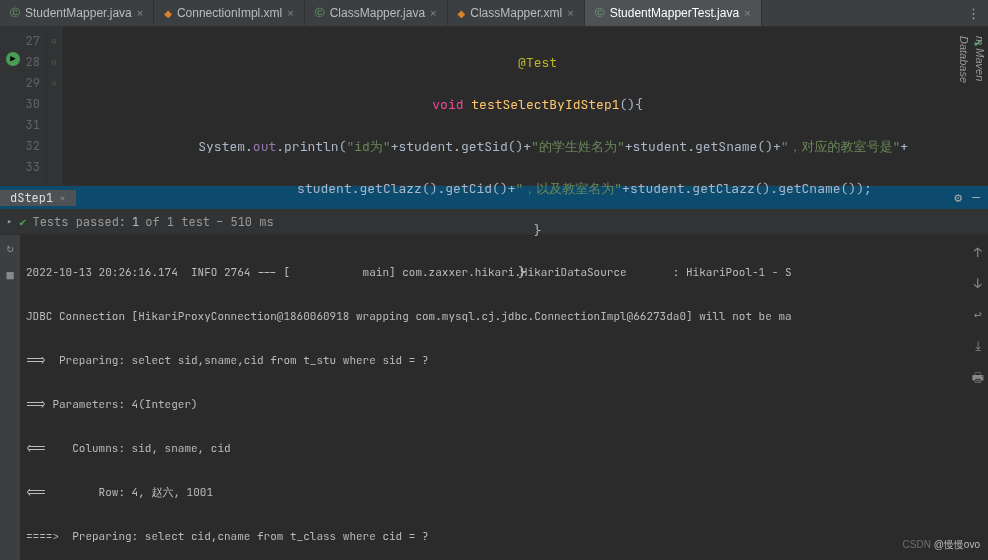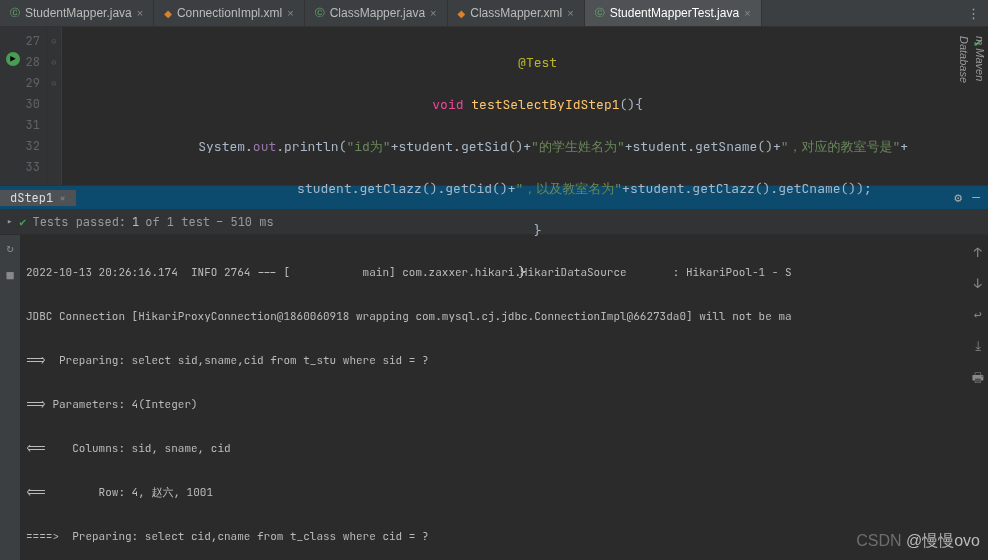--- a/index.html
+++ b/index.html
@@ -33,21 +33,21 @@
   .testbar .chk { color:#499c54; font-weight:bold; }
   .testbar .strong { color:#bbb; }
 
   .console-wrap { display:flex; height:325px; }
   .run-gutter { width:20px; background:#3c3f41; display:flex; flex-direction:column; align-items:center; padding-top:6px; gap:14px; color:#888; }
   .rg-ico { width:14px; height:14px; font-size:12px; cursor:pointer; display:flex; align-items:center; justify-content:center; }
   .console { flex:1; background:#2b2b2b; padding:4px 6px; line-height:22px; white-space:pre; overflow:hidden; color:#bbb; font-size:11px; }
   .console-right { position:absolute; right:0; top:240px; width:20px; display:flex; flex-direction:column; gap:14px; padding-top:4px; color:#888; align-items:center; }
   .cr-ico { cursor:pointer; font-size:13px; }
 
-  .watermark { position:absolute; bottom:8px; right:8px; color:#6e6e6e; font-size:16px; font-family:"Segoe UI",Arial; }
+  .watermark { position:absolute; bottom:8px; right:8px; color:#6e6e6e; font-size:10px; font-family:"Segoe UI",Arial; }
   .watermark .bold { color:#bbb; }
 
   .side-labels { position:absolute; right:0; top:30px; writing-mode:vertical-rl; font-size:11px; color:#999; font-family:"Segoe UI",Arial; }
   .sl { padding:6px 2px; cursor:pointer; font-style:italic; }
 </style>
 </head>
 <body>
 
 <div class="tabs">
   <div class="tab">

